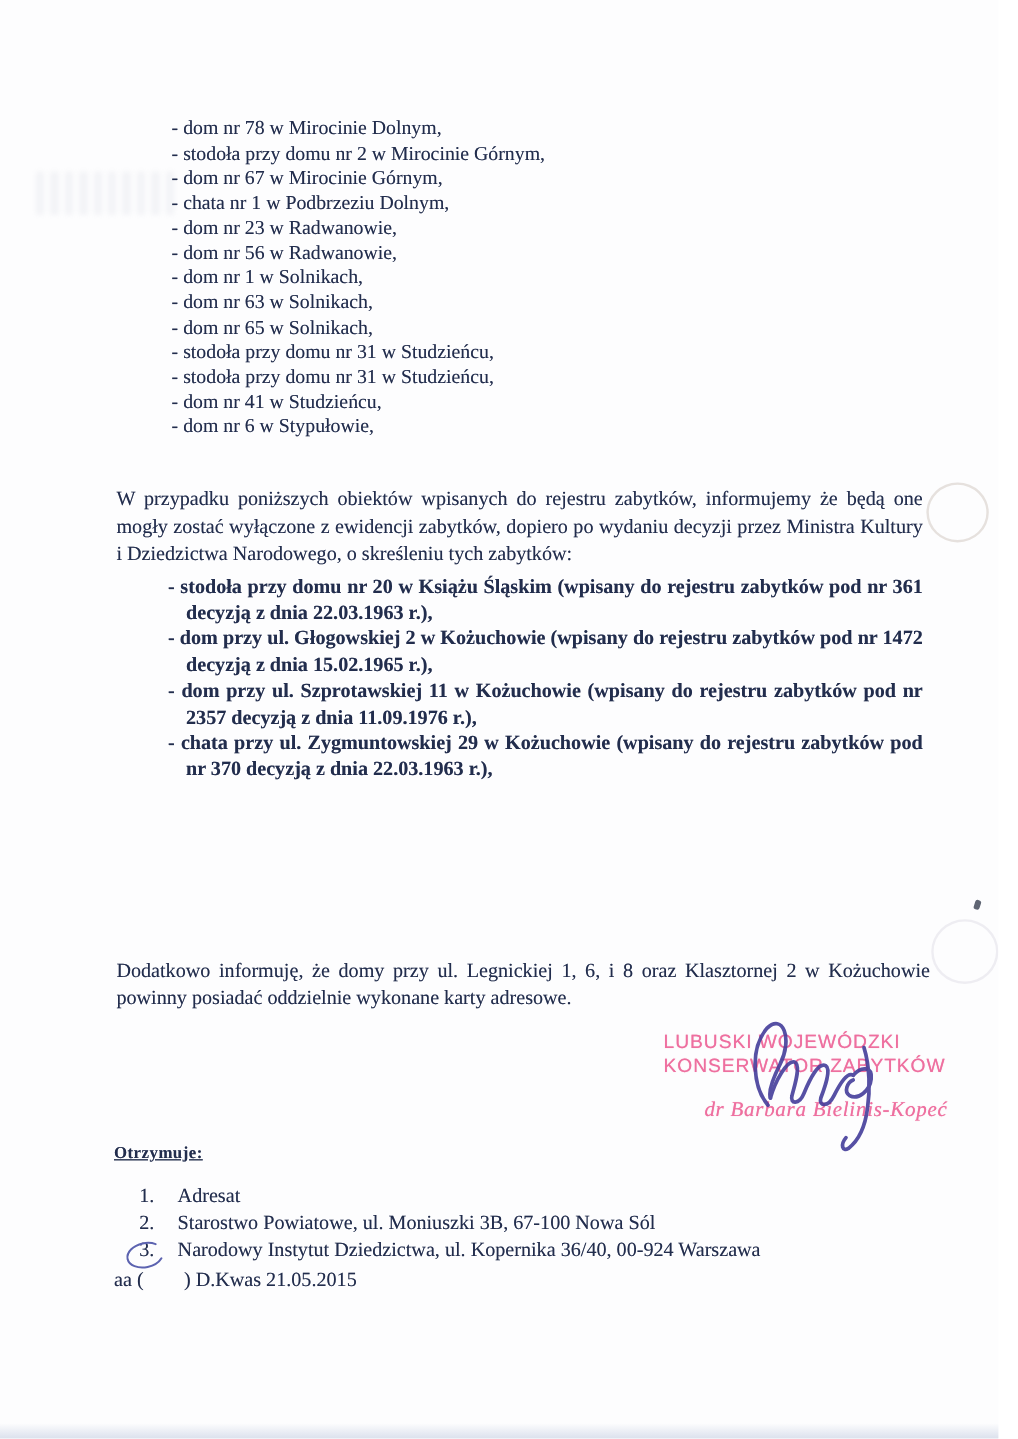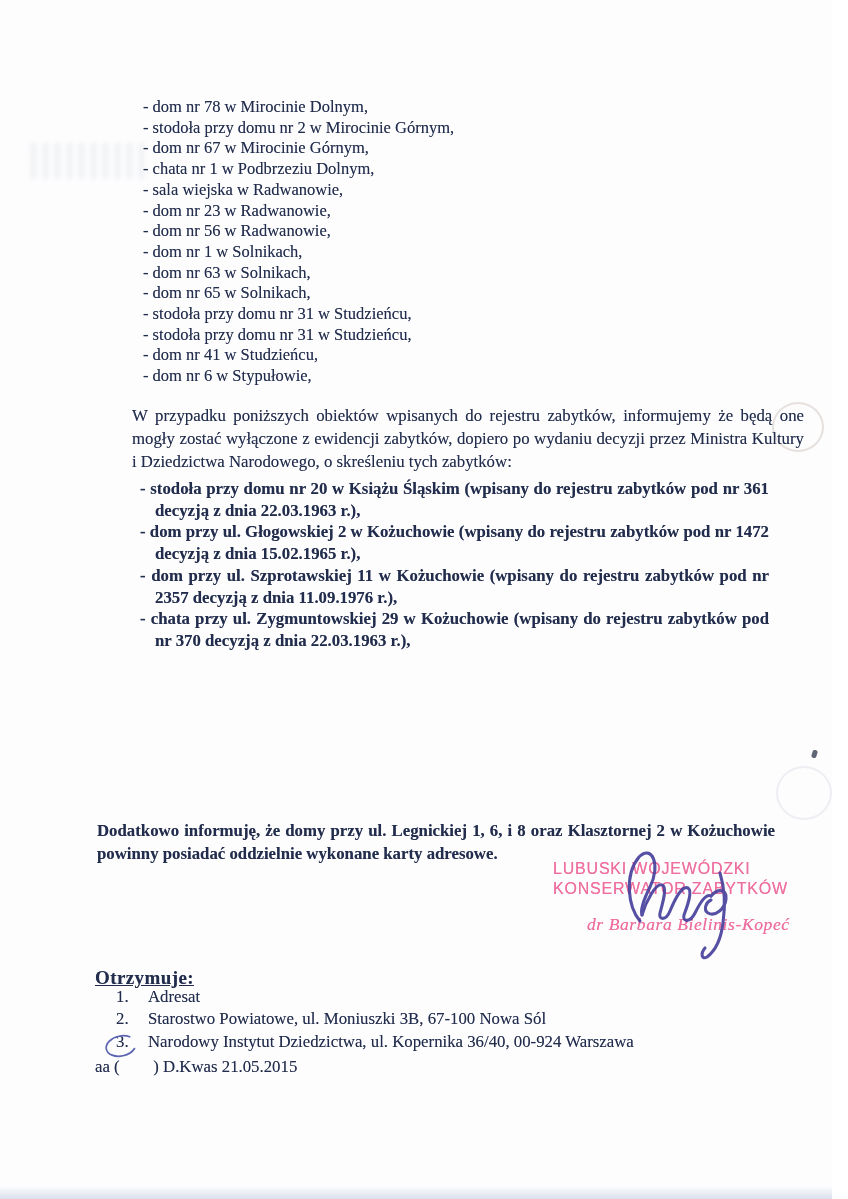--- a/index.html
+++ b/index.html
@@ -7,38 +7,38 @@
     position:relative;width:832px;height:1199px;background:#fdfdfe;
     font-family:"Liberation Serif", serif;color:#222d4d;overflow:hidden;
     text-shadow:0 0 .4px rgba(34,45,77,.45);
   }
   .abs{position:absolute;}
   
   .list1{left:143px;top:97px;font-size:16.5px;line-height:20.7px;}
   .list1 .line{white-space:nowrap;}
   
   .para{left:97px;width:672px;text-align:justify;font-size:16.8px;line-height:23px;}
-  #para-intro{top:387px;margin-left:35px;}
+  #para-intro{top:387px;}
   #para-verification{top:726px;}
-  #para-additional{top:802px;width:678px;font-weight:bold;}
+  #para-additional{top:780px;width:678px;}
   
   .list2{left:140px;top:478px;width:629px;font-size:16.8px;line-height:21.7px;font-weight:bold;}
   .list2 .item{text-align:justify;padding-left:15px;text-indent:-15px;}
   
   .stamp{left:553px;top:859px;width:300px;color:#ee6f9f;
     font-family:"Liberation Sans", sans-serif;font-size:16px;line-height:20px;
     letter-spacing:.8px;text-shadow:0 0 .6px rgba(238,111,159,.8);}
   .stamp .stamp-name{
     font-family:"Liberation Serif", serif;font-style:italic;font-size:17.5px;
     letter-spacing:.6px;margin-top:15px;margin-left:34px;white-space:nowrap;}
   
   .sig{left:612px;top:845px;pointer-events:none;}
   
-  .recv-heading{left:95px;top:954px;font-size:19px;font-weight:bold;
-    text-decoration:underline;letter-spacing:.4px;margin-top:13px;}
+  .recv-heading{left:95px;top:954px;font-size:14px;font-weight:bold;
+    text-decoration:underline;letter-spacing:.4px;}
   .recv-list{left:116px;top:986px;font-size:16.8px;line-height:22.4px;}
   .recv-row{display:flex;}
   .recv-num{width:32px;flex:0 0 32px;}
   .aa-line{left:95px;top:1057px;font-size:16.8px;white-space:pre;text-align:center;}
   
   .hole-punch-top{left:772px;top:402px;width:48px;height:46px;border-radius:50%;
     border:2px solid rgba(208,198,190,.5);}
   .hole-punch-bottom{left:776px;top:766px;width:52px;height:50px;border-radius:50%;
     border:2px solid rgba(206,202,214,.3);}
   .ink-speck{left:812px;top:750px;width:5px;height:8px;border-radius:2px;
@@ -58,21 +58,20 @@
   <div class="abs hole-punch-top"></div>
   <div class="abs hole-punch-bottom"></div>
   <div class="abs ink-speck"></div>
   <div class="abs bottom-shadow"></div>
 
   <div class="abs list1">
     <div class="line">- dom nr 78 w Mirocinie Dolnym,</div>
     <div class="line">- stodoła przy domu nr 2 w Mirocinie Górnym,</div>
     <div class="line">- dom nr 67 w Mirocinie Górnym,</div>
     <div class="line">- chata nr 1 w Podbrzeziu Dolnym,</div>
-    <div class="line">- sala wiejska w Radwanowie,</div>
     <div class="line">- dom nr 23 w Radwanowie,</div>
     <div class="line">- dom nr 56 w Radwanowie,</div>
     <div class="line">- dom nr 1 w Solnikach,</div>
     <div class="line">- dom nr 63 w Solnikach,</div>
     <div class="line">- dom nr 65 w Solnikach,</div>
     <div class="line">- stodoła przy domu nr 31 w Studzieńcu,</div>
     <div class="line">- stodoła przy domu nr 31 w Studzieńcu,</div>
     <div class="line">- dom nr 41 w Studzieńcu,</div>
     <div class="line">- dom nr 6 w Stypułowie,</div>
   </div>

